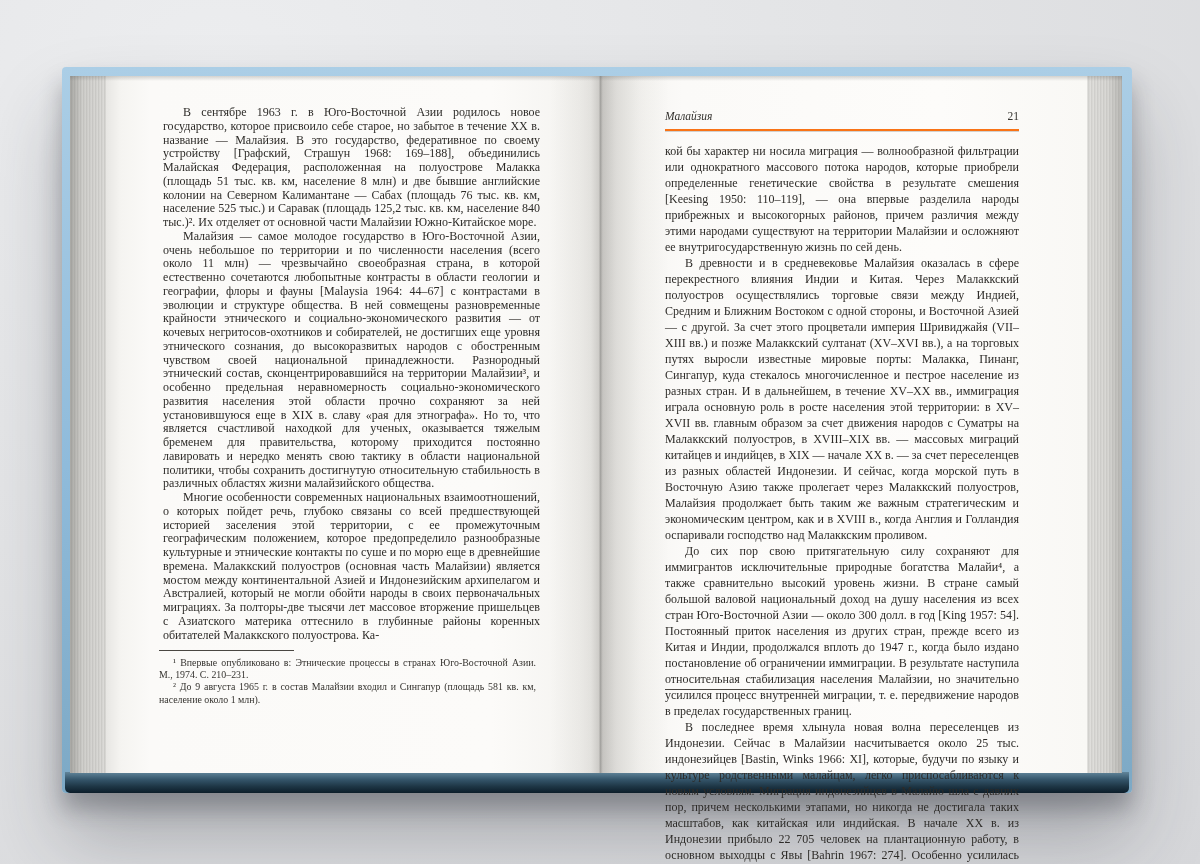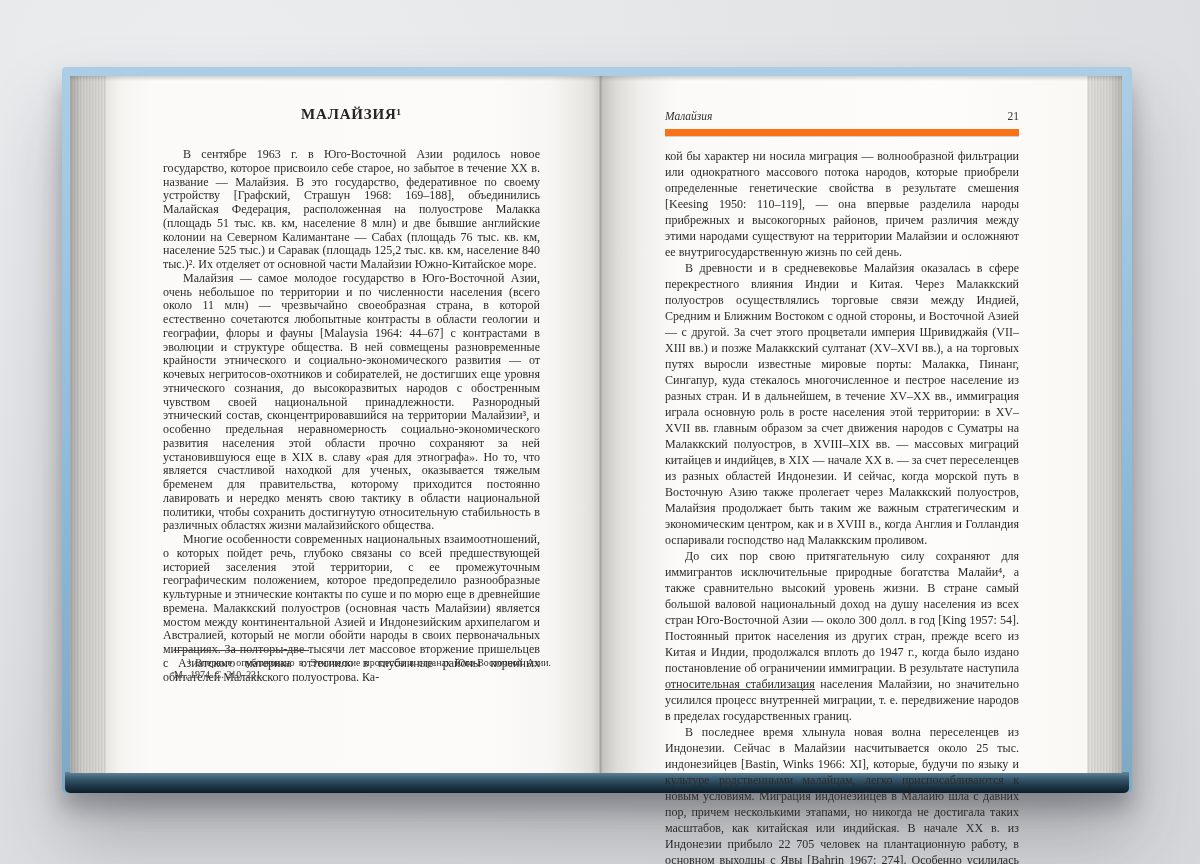--- a/index.html
+++ b/index.html
@@ -77,33 +77,33 @@
     font-size:15px;font-weight:bold;text-align:center;letter-spacing:.8px;
     margin-bottom:25px;color:#262420;
   }
   .body p.para{
     font-size:12px;line-height:13.75px;text-align:justify;text-indent:20px;
     hyphens:auto;-webkit-hyphens:auto;
   }
   .text-right .body p.para{line-height:16px;}
   .text-right .body p.para:first-child{text-indent:0;}
   .fn-block{position:absolute;width:377px;}
-  .fn-left{left:174px;top:650px;}
+  .fn-left{left:159px;top:650px;}
   .fn-right{left:665px;top:689px;width:354px;}
   .fn-rule{border-top:1px solid #4a4742;margin-bottom:6px;}
   .fn-left .fn-rule{width:135px;}
   .fn-right .fn-rule{width:150px;}
   .fn-block p.fn{
     font-size:9.9px;line-height:12.2px;text-align:justify;text-indent:14px;
     color:#34322e;
   }
   .text-right{position:absolute;left:665px;top:110px;width:354px;}
   .running-head{
     display:flex;justify-content:space-between;align-items:baseline;
-    font-size:11.5px;padding-bottom:7px;border-bottom:7px solid #f97316;
+    font-size:11.5px;padding-bottom:7px;border-bottom:2px solid #f97316;
     box-shadow:0 1px 0 rgba(87,84,79,.25);
   }
   .rh-title{font-style:italic;color:#33312d;}
   .rh-num{font-style:normal;color:#33312d;}
   .text-right .body{margin-top:12px;}
 </style>
 </head>
 <body>
 
 <div class="stage">
@@ -116,32 +116,32 @@
       <div class="page page-right"></div>
       <div class="stack stack-right"></div>
       <div class="gutter-shade"></div>
     </div>
     <div class="cover-bottom"></div>
   </div>
 
   <div class="text-layer">
 
     <div class="text-left">
-      <h1 class="chapter-title">МАЛАЙЗИЯ¹</h1>
       <div class="body">
           <p class="para">В сентябре 1963 г. в Юго-Восточной Азии родилось новое государство, которое присвоило себе старое, но забытое в течение XX в. название — Малайзия. В это государство, федеративное по своему устройству [Графский, Страшун 1968: 169–188], объединились Малайская Федерация, расположенная на полуострове Малакка (площадь 51 тыс. кв. км, население 8 млн) и две бывшие английские колонии на Северном Калимантане — Сабах (площадь 76 тыс. кв. км, население 525 тыс.) и Саравак (площадь 125,2 тыс. кв. км, население 840 тыс.)². Их отделяет от основной части Малайзии Южно-Китайское море.</p>
           <p class="para">Малайзия — самое молодое государство в Юго-Восточной Азии, очень небольшое по территории и по численности населения (всего около 11 млн) — чрезвычайно своеобразная страна, в которой естественно сочетаются любопытные контрасты в области геологии и географии, флоры и фауны [Malaysia 1964: 44–67] с контрастами в эволюции и структуре общества. В ней совмещены разновременные крайности этнического и социально-экономического развития — от кочевых негритосов-охотников и собирателей, не достигших еще уровня этнического сознания, до высокоразвитых народов с обостренным чувством своей национальной принадлежности. Разнородный этнический состав, сконцентрировавшийся на территории Малайзии³, и особенно предельная неравномерность социально-экономического развития населения этой области прочно сохраняют за ней установившуюся еще в XIX в. славу «рая для этнографа». Но то, что является счастливой находкой для ученых, оказывается тяжелым бременем для правительства, которому приходится постоянно лавировать и нередко менять свою тактику в области национальной политики, чтобы сохранить достигнутую относительную стабильность в различных областях жизни малайзийского общества.</p>
           <p class="para">Многие особенности современных национальных взаимоотношений, о которых пойдет речь, глубоко связаны со всей предшествующей историей заселения этой территории, с ее промежуточным географическим положением, которое предопределило разнообразные культурные и этнические контакты по суше и по морю еще в древнейшие времена. Малаккский полуостров (основная часть Малайзии) является мостом между континентальной Азией и Индонезийским архипелагом и Австралией, который не могли обойти народы в своих первоначальных миграциях. За полторы-две тысячи лет массовое вторжение пришельцев с Азиатского материка оттеснило в глубинные районы коренных обитателей Малаккского полуострова. Ка-</p>
         </div>
     </div>
 
     <div class="fn-block fn-left">
       <div class="fn-rule"></div>
       <div>
           <p class="fn">¹ Впервые опубликовано в: Этнические процессы в странах Юго-Восточной Азии. М., 1974. С. 210–231.</p>
+          <p class="fn">² До 9 августа 1965 г. в состав Малайзии входил и Сингапур (площадь 581 кв. км, население около 1 млн).</p>
         </div>
     </div>
 
     <div class="text-right">
       <div class="running-head">
         <span class="rh-title">Малайзия</span>
         <span class="rh-num">21</span>
       </div>
       <div class="body">
           <p class="para">кой бы характер ни носила миграция — волнообразной фильтрации или однократного массового потока народов, которые приобрели определенные генетические свойства в результате смешения [Keesing 1950: 110–119], — она впервые разделила народы прибрежных и высокогорных районов, причем различия между этими народами существуют на территории Малайзии и осложняют ее внутригосударственную жизнь по сей день.</p>

